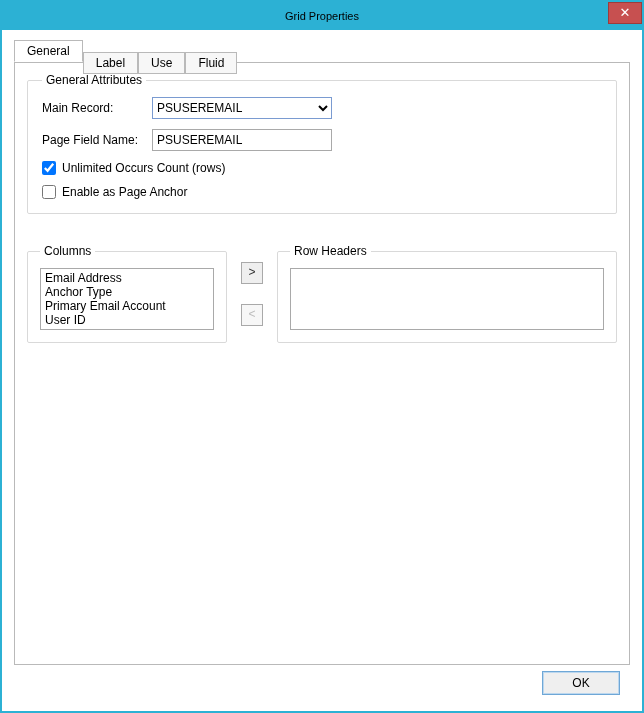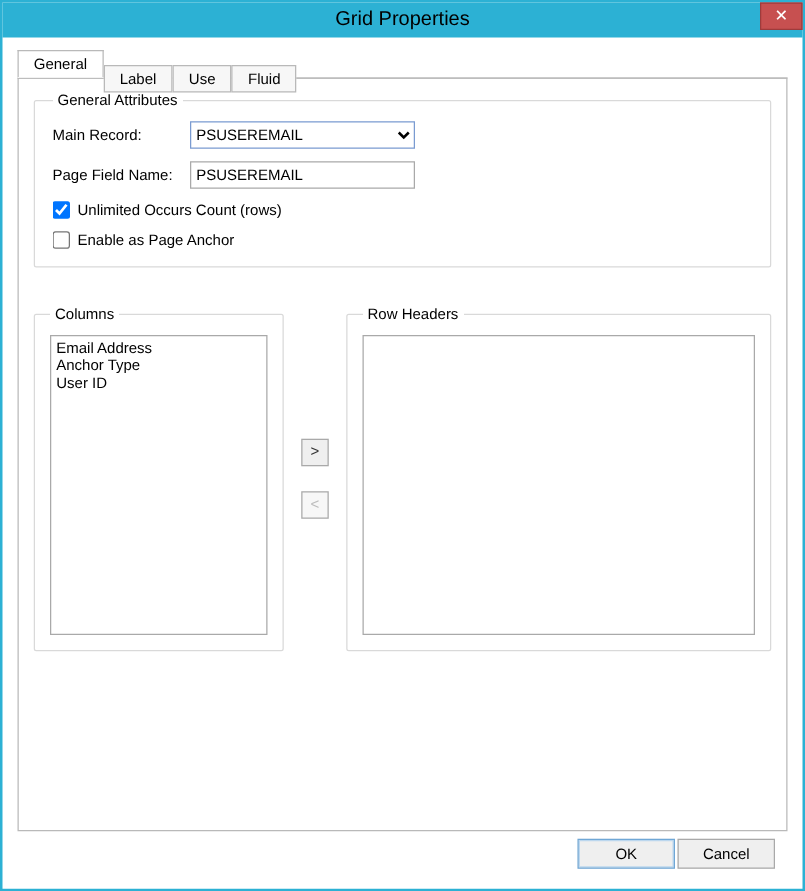--- a/index.html
+++ b/index.html
@@ -22,21 +22,21 @@
   .titlebar {
     height: 28px;
     background: #2cb1d4;
     display: flex;
     align-items: center;
     justify-content: center;
     position: relative;
   }
   .titlebar .title {
     color: #000;
-    font-size: 16px;
+    font-size: 11px;
   }
   .close-btn {
     position: absolute;
     right: 0;
     top: 0;
     width: 34px;
     height: 22px;
     background: #c75050;
     color: #fff;
     font-family: Arial, sans-serif;
@@ -132,21 +132,21 @@
     display: flex;
     gap: 10px;
     align-items: stretch;
   }
   fieldset.listgroup {
     border: 1px solid #d9d9d9;
     border-radius: 2px;
     margin: 0;
     padding: 10px 12px 12px 12px;
     display: flex;
-    flex-direction: row;
+    flex-direction: column;
   }
   fieldset.listgroup > legend {
     padding: 0 4px;
     font-size: 12px;
   }
   .listbox {
     flex: 1;
     border: 1px solid #a9a9a9;
     background: #fff;
     overflow: auto;
@@ -253,20 +253,21 @@
           <span>Enable as Page Anchor</span>
         </div>
       </fieldset>
 
       <div class="listpanes">
         <fieldset class="listgroup" style="width:200px">
           <legend>Columns</legend>
           <div class="listbox">
             <div class="item">Email Address</div>
             <div class="item">Anchor Type</div>
+            <div class="item">Primary Email Account</div>
             <div class="item">User ID</div>
           </div>
         </fieldset>
 
         <div class="arrowcol">
           <div class="arrow-btn">
             <span>&gt;</span>
           </div>
           <div class="arrow-btn disabled">
             <span>&lt;</span>
@@ -277,16 +278,15 @@
           <legend>Row Headers</legend>
           <div class="listbox"></div>
         </fieldset>
       </div>
 
       <div style="flex:1"></div>
     </div>
 
     <div class="footer">
       <button class="btn default"><span>OK</span></button>
-      <button class="btn"><span>Cancel</span></button>
     </div>
   </div>
 </div>
 
 </body></html>

